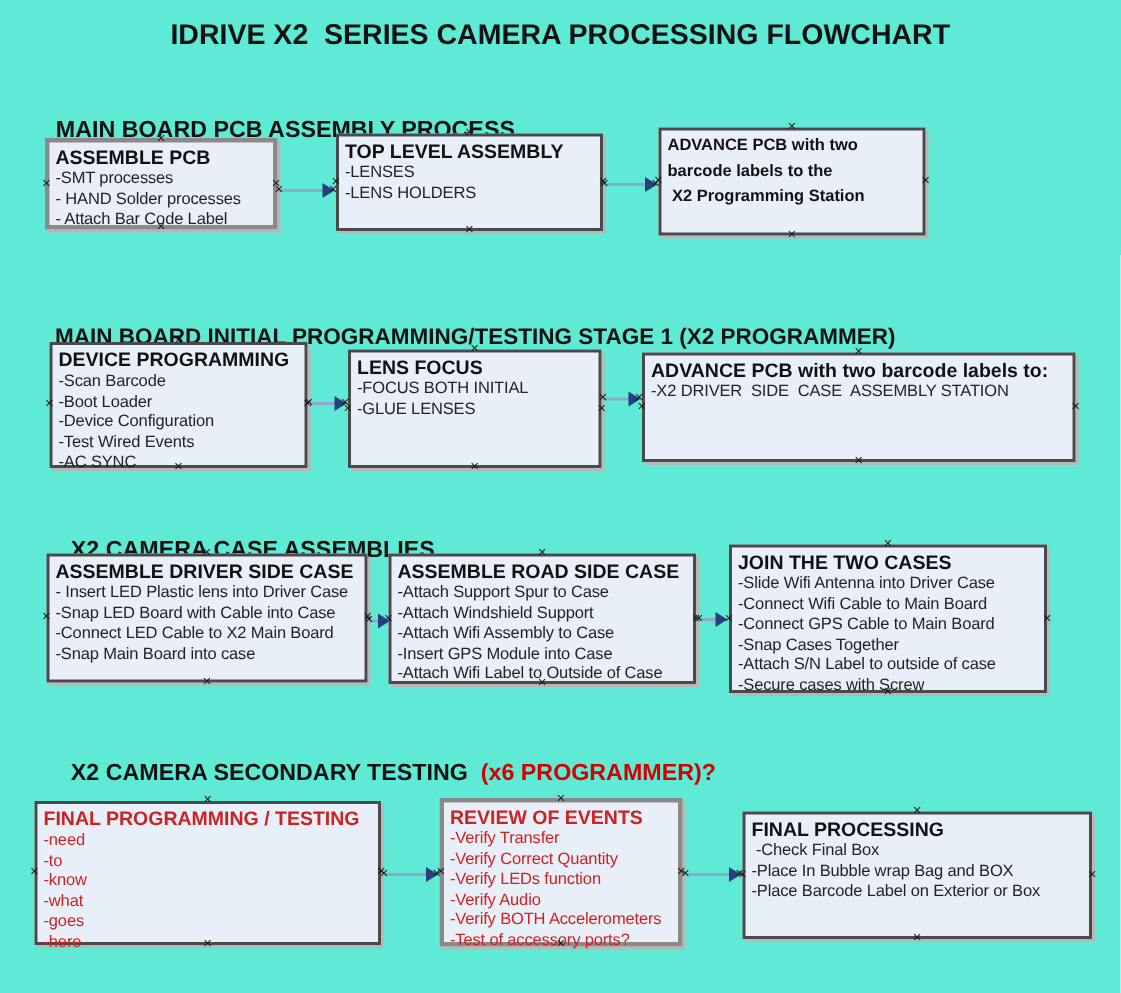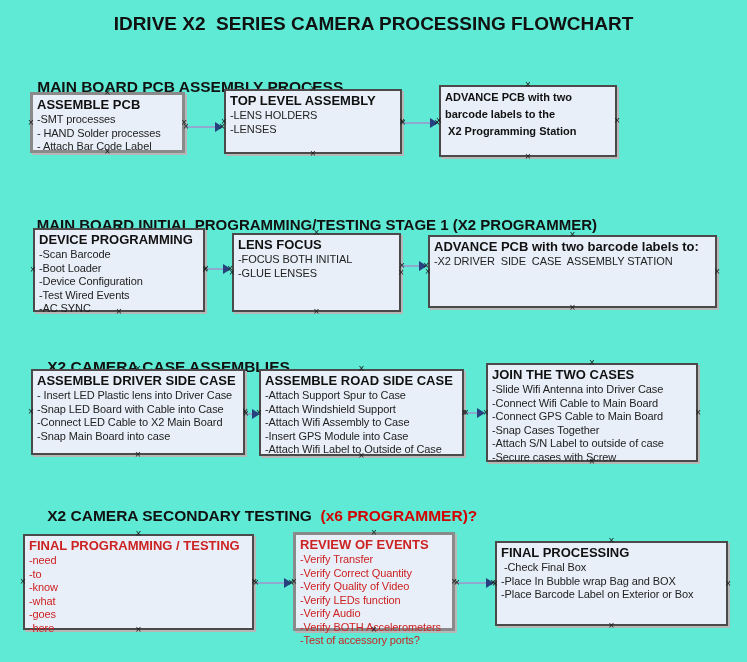--- a/index.html
+++ b/index.html
@@ -47,22 +47,22 @@
         <div class="fc-line">- Attach Bar Code Label</div>
       </div>
   <span class="handle h-t">×</span>
       <span class="handle h-b">×</span>
       <span class="handle h-l">×</span>
       <span class="handle h-r">×</span>
     </div>
   <div class="fc-box" style="left:224px;top:89px;width:178px;height:65px">
     <div class="fc-box-title">TOP LEVEL ASSEMBLY</div>
     <div>
+        <div class="fc-line">-LENSES</div>
         <div class="fc-line">-LENS HOLDERS</div>
-        <div class="fc-line">-LENSES</div>
       </div>
   <span class="handle h-t">×</span>
       <span class="handle h-b">×</span>
       <span class="handle h-l">×</span>
       <span class="handle h-r">×</span>
     </div>
   <div class="fc-box bold-body" style="left:439px;top:85px;width:178px;height:72px">
 
     <div>
         <div class="fc-line">ADVANCE PCB with two</div>
@@ -210,21 +210,20 @@
   <span class="handle h-t">×</span>
       <span class="handle h-b">×</span>
       <span class="handle h-l">×</span>
       <span class="handle h-r">×</span>
     </div>
   <div class="fc-box red thick" style="left:293px;top:532px;width:162px;height:99px">
     <div class="fc-box-title">REVIEW OF EVENTS</div>
     <div>
         <div class="fc-line">-Verify Transfer</div>
         <div class="fc-line">-Verify Correct Quantity</div>
-        <div class="fc-line">-Verify Quality of Video</div>
         <div class="fc-line">-Verify LEDs function</div>
         <div class="fc-line">-Verify Audio</div>
         <div class="fc-line">-Verify BOTH Accelerometers</div>
         <div class="fc-line">-Test of accessory ports?</div>
       </div>
   <span class="handle h-t">×</span>
       <span class="handle h-b">×</span>
       <span class="handle h-l">×</span>
       <span class="handle h-r">×</span>
     </div>

